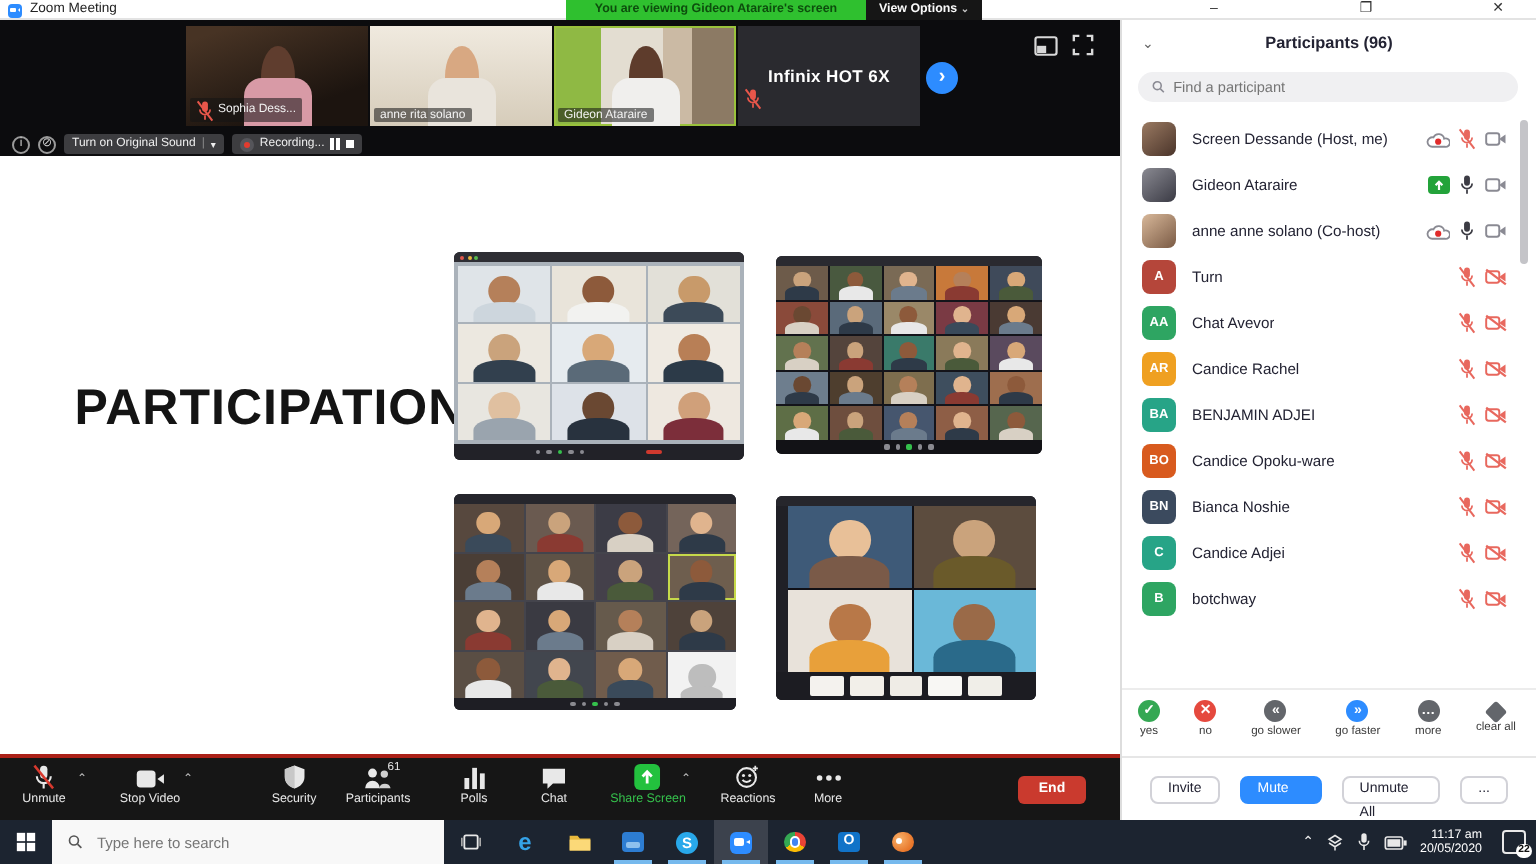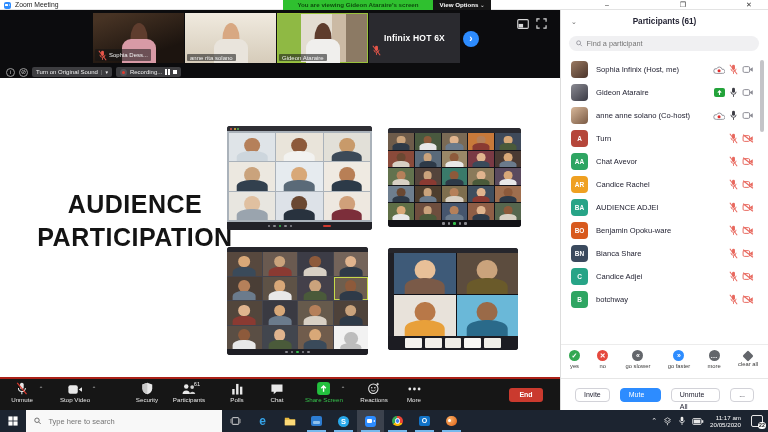--- a/index.html
+++ b/index.html
@@ -204,21 +204,20 @@
             <i></i>
             <i></i>
           </span>
           <span class="stop-sq ps-icon"></span>
         </span>
     </div>
   </div>
 
   <div class="shared">
     <div class="headline">
-      <div>AUDIENCE</div>
       <div>PARTICIPATION</div>
     </div>
     <div>
         <div class="meet-window" style="left: 227px; top: 48px; width: 145px; height: 104px; background: rgb(25, 25, 32);">
           <div class="mw-top" style="background: rgb(46, 46, 52);">
             <span class="mac-dots">
               <i style="background:#e0574b"></i>
               <i style="background:#e8b53a"></i>
               <i style="background:#57b94c"></i>
             </span>
@@ -583,32 +582,32 @@
             <circle cx="7" cy="2" r="1.5" fill="#e8e8e8"></circle>
             <circle cx="12" cy="2" r="1.5" fill="#e8e8e8"></circle>
           </svg>
         </span>
                    <span class="lbl">More</span>
       </div>
     </div>
 
   <div class="panel">
     <span class="panel-chevron">⌄</span>
-    <div class="panel-title">Participants (61)</div>
+    <div class="panel-title">Participants (96)</div>
     <div class="search-box">
       <svg width="7" height="7" viewBox="0 0 10 10">
           <circle cx="4" cy="4" r="3" fill="none" stroke="#8a8a93" stroke-width="1.2"></circle>
           <line x1="6.4" y1="6.4" x2="9" y2="9" stroke="#8a8a93" stroke-width="1.2"></line>
         </svg>
       <input placeholder="Find a participant" style="">
     </div>
     <div class="plist">
         <div class="prow">
           <span class="avatar" style="background:linear-gradient(140deg,#9a7a62,#4a342a)"></span>
-          <span class="pname">Sophia Infinix (Host, me)</span>
+          <span class="pname">Screen Dessande (Host, me)</span>
       <span class="picons">
             <svg width="12" height="10" viewBox="0 0 13 11">
               <path d="M3.6 9.2 a2.6 2.6 0 1 1 .4-5.1 a3.1 3.1 0 0 1 5.9.7 a2.3 2.3 0 1 1 .4 4.4 z" fill="none" stroke="#8a8a93" stroke-width="1"></path>
               <circle cx="6.6" cy="6.4" r="1.7" fill="#e02b2b"></circle>
             </svg>
             <svg width="9" height="11" viewBox="0 0 12 15">
               <rect x="4" y="1" width="4" height="7" rx="2" fill="#e8685e"></rect>
               <path d="M2.5 6.5a3.5 3.5 0 0 0 7 0" fill="none" stroke="#e8685e" stroke-width="1.2"></path>
               <line x1="6" y1="10.5" x2="6" y2="13.5" stroke="#e8685e" stroke-width="1.2"></line>
               <line x1="1" y1="1" x2="11" y2="14" stroke="#e8685e" stroke-width="1.4"></line>
@@ -703,55 +702,55 @@
             </svg>
             <svg width="12" height="9" viewBox="0 0 14 11">
               <rect x="1" y="2" width="8" height="7" rx="1.5" fill="none" stroke="#e8685e" stroke-width="1.2"></rect>
               <path d="M9.5 5 12.8 2.8 V8.2 L9.5 6 Z" fill="#e8685e"></path>
               <line x1="1" y1="1" x2="13" y2="10" stroke="#e8685e" stroke-width="1.4"></line>
             </svg>
           </span>
         </div>
         <div class="prow">
           <span class="avatar" style="background:#27a487">BA</span>
-          <span class="pname">AUDIENCE ADJEI</span>
+          <span class="pname">BENJAMIN ADJEI</span>
       <span class="picons">
             <svg width="9" height="11" viewBox="0 0 12 15">
               <rect x="4" y="1" width="4" height="7" rx="2" fill="#e8685e"></rect>
               <path d="M2.5 6.5a3.5 3.5 0 0 0 7 0" fill="none" stroke="#e8685e" stroke-width="1.2"></path>
               <line x1="6" y1="10.5" x2="6" y2="13.5" stroke="#e8685e" stroke-width="1.2"></line>
               <line x1="1" y1="1" x2="11" y2="14" stroke="#e8685e" stroke-width="1.4"></line>
             </svg>
             <svg width="12" height="9" viewBox="0 0 14 11">
               <rect x="1" y="2" width="8" height="7" rx="1.5" fill="none" stroke="#e8685e" stroke-width="1.2"></rect>
               <path d="M9.5 5 12.8 2.8 V8.2 L9.5 6 Z" fill="#e8685e"></path>
               <line x1="1" y1="1" x2="13" y2="10" stroke="#e8685e" stroke-width="1.4"></line>
             </svg>
           </span>
         </div>
         <div class="prow">
           <span class="avatar" style="background:#d85a1e">BO</span>
-          <span class="pname">Benjamin Opoku-ware</span>
+          <span class="pname">Candice Opoku-ware</span>
       <span class="picons">
             <svg width="9" height="11" viewBox="0 0 12 15">
               <rect x="4" y="1" width="4" height="7" rx="2" fill="#e8685e"></rect>
               <path d="M2.5 6.5a3.5 3.5 0 0 0 7 0" fill="none" stroke="#e8685e" stroke-width="1.2"></path>
               <line x1="6" y1="10.5" x2="6" y2="13.5" stroke="#e8685e" stroke-width="1.2"></line>
               <line x1="1" y1="1" x2="11" y2="14" stroke="#e8685e" stroke-width="1.4"></line>
             </svg>
             <svg width="12" height="9" viewBox="0 0 14 11">
               <rect x="1" y="2" width="8" height="7" rx="1.5" fill="none" stroke="#e8685e" stroke-width="1.2"></rect>
               <path d="M9.5 5 12.8 2.8 V8.2 L9.5 6 Z" fill="#e8685e"></path>
               <line x1="1" y1="1" x2="13" y2="10" stroke="#e8685e" stroke-width="1.4"></line>
             </svg>
           </span>
         </div>
         <div class="prow">
           <span class="avatar" style="background:#3b4a5e">BN</span>
-          <span class="pname">Bianca Share</span>
+          <span class="pname">Bianca Noshie</span>
       <span class="picons">
             <svg width="9" height="11" viewBox="0 0 12 15">
               <rect x="4" y="1" width="4" height="7" rx="2" fill="#e8685e"></rect>
               <path d="M2.5 6.5a3.5 3.5 0 0 0 7 0" fill="none" stroke="#e8685e" stroke-width="1.2"></path>
               <line x1="6" y1="10.5" x2="6" y2="13.5" stroke="#e8685e" stroke-width="1.2"></line>
               <line x1="1" y1="1" x2="11" y2="14" stroke="#e8685e" stroke-width="1.4"></line>
             </svg>
             <svg width="12" height="9" viewBox="0 0 14 11">
               <rect x="1" y="2" width="8" height="7" rx="1.5" fill="none" stroke="#e8685e" stroke-width="1.2"></rect>
               <path d="M9.5 5 12.8 2.8 V8.2 L9.5 6 Z" fill="#e8685e"></path>

